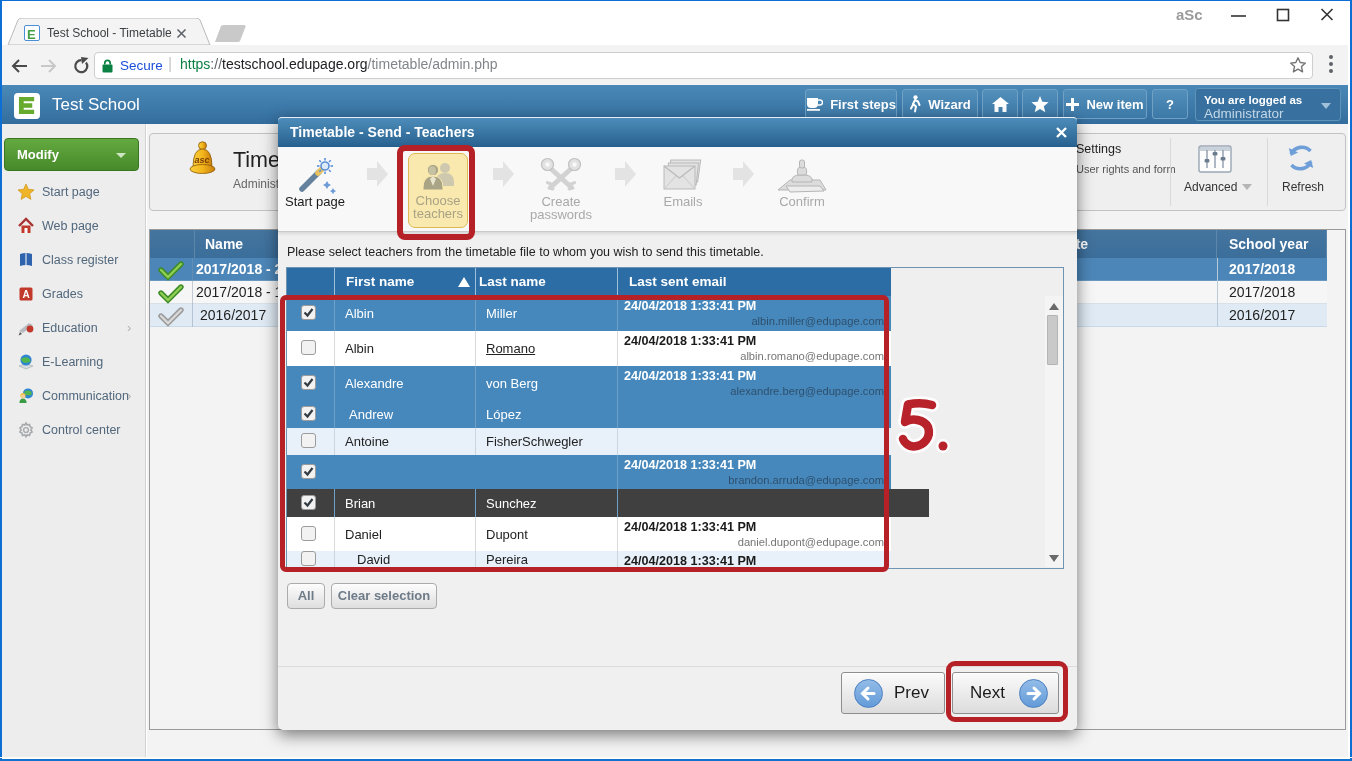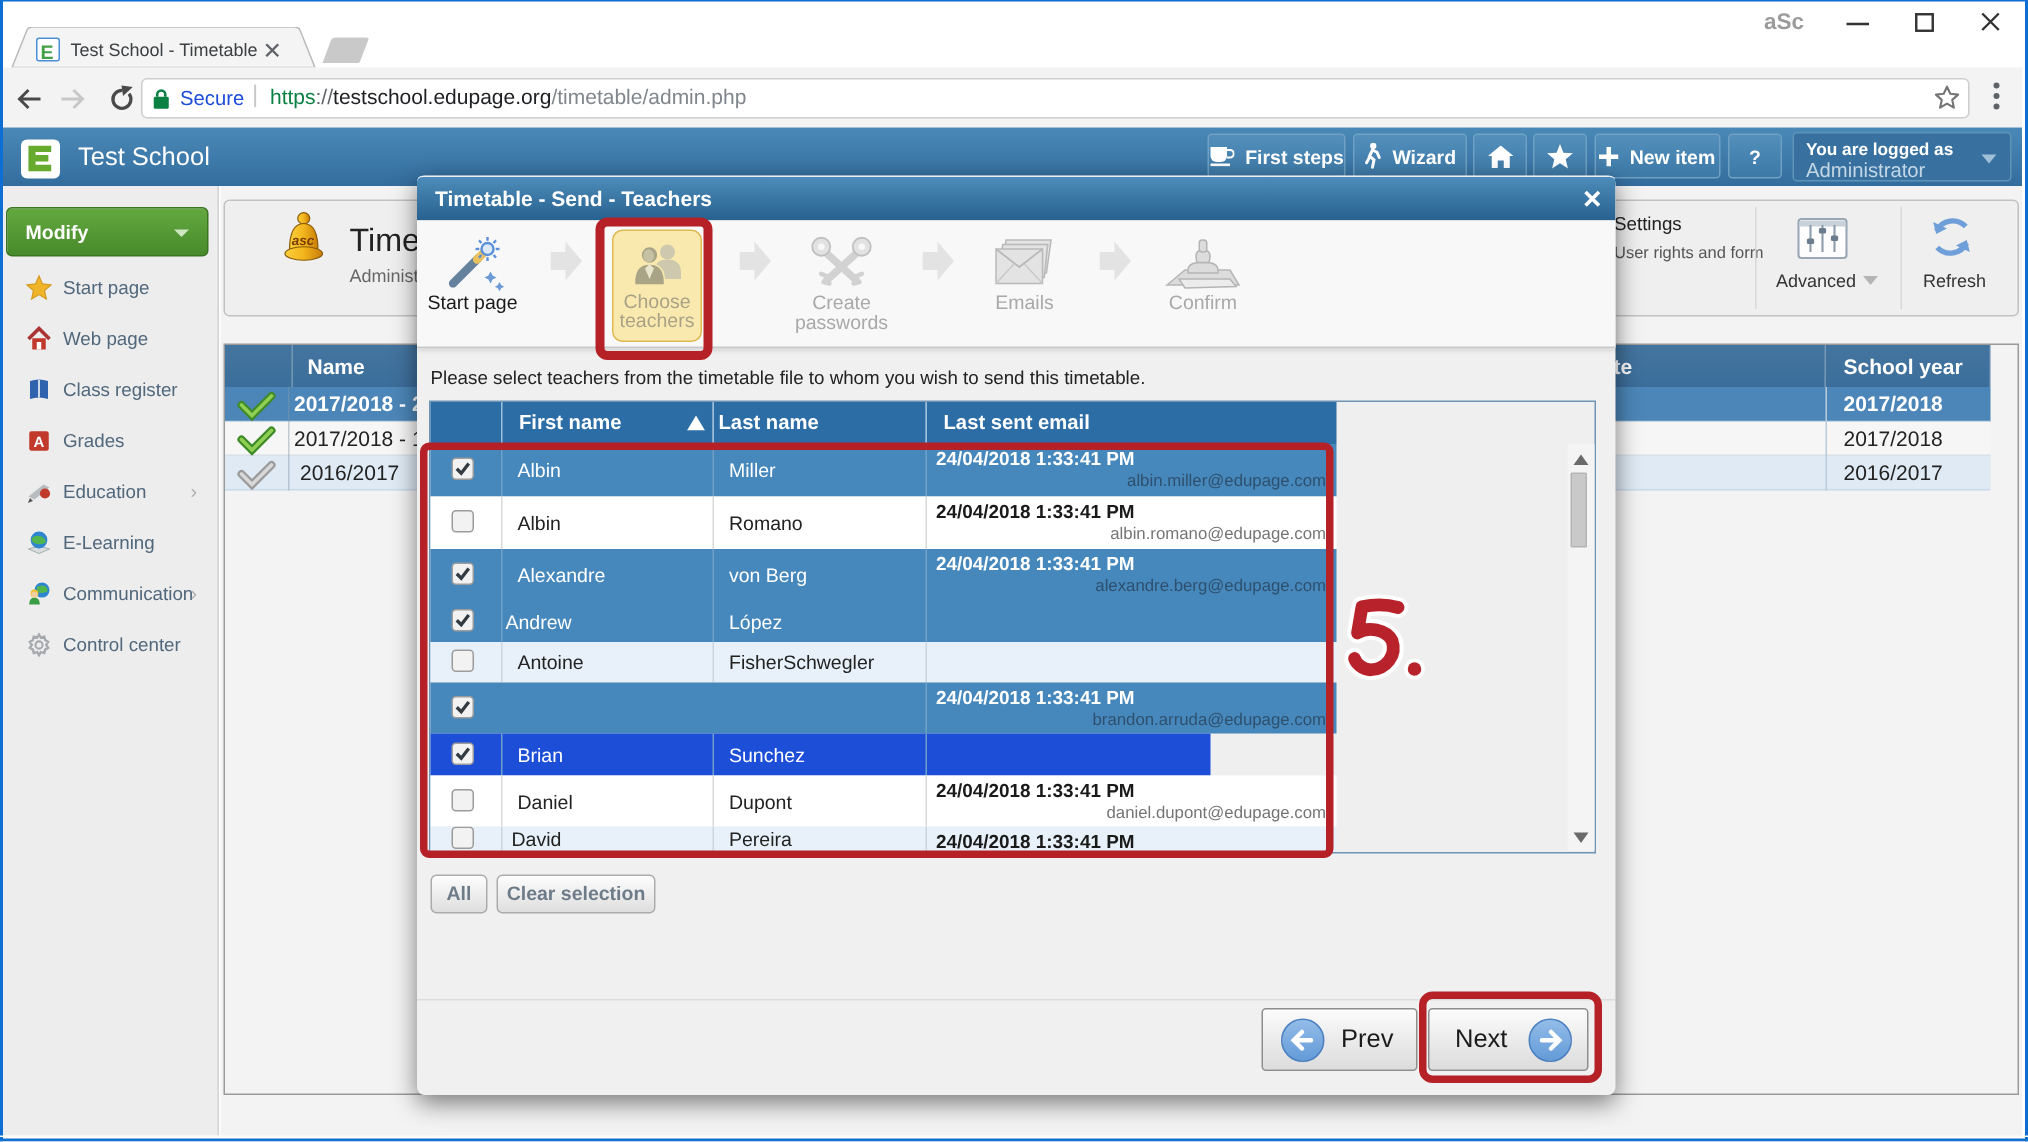--- a/index.html
+++ b/index.html
@@ -376,21 +376,21 @@
         <div style="position:absolute;left:47px;top:0;height:100%;width:141px;border-left:1px solid #6fa0c8;padding-left:10px;font-size:13px;color:#fff;display:flex;align-items:center;">Albin</div>
         <div style="position:absolute;left:188px;top:0;height:100%;width:142px;border-left:1px solid #6fa0c8;padding-left:10px;font-size:13px;color:#fff;display:flex;align-items:center;">Miller</div>
         <div style="position:absolute;left:330px;top:0;height:100%;width:274px;border-left:1px solid #6fa0c8;">
           <div style="position:absolute;left:6px;top:3px;font-size:12.6px;font-weight:bold;color:#fff;white-space:nowrap;">24/04/2018 1:33:41 PM</div>
           <div style="position:absolute;right:7px;top:19px;font-size:11.2px;color:rgba(35,55,75,.7);white-space:nowrap;">albin.miller@edupage.com</div>
         </div>
       </div>
       <div style="position:absolute;left:287px;top:331px;width:604px;height:35px;background:#fff;overflow:hidden;">
         <div style="position:absolute;left:14px;top:9px;width:15px;height:15px;background:#f2f2f2;border:1px solid #9c9c9c;border-radius:3px;"></div>
         <div style="position:absolute;left:47px;top:0;height:100%;width:141px;border-left:1px solid #d9d9d9;padding-left:10px;font-size:13px;color:#222;display:flex;align-items:center;">Albin</div>
-        <div style="position:absolute;left:188px;top:0;height:100%;width:142px;border-left:1px solid #d9d9d9;padding-left:10px;font-size:13px;color:#222;display:flex;align-items:center;">Romano</div>
+        <div style="position:absolute;left:188px;top:0;height:100%;width:142px;border-left:1px solid #d9d9d9;padding-left:10px;font-size:13px;color:#222;display:flex;align-items:center;text-decoration:underline;">Romano</div>
         <div style="position:absolute;left:330px;top:0;height:100%;width:274px;border-left:1px solid #d9d9d9;">
           <div style="position:absolute;left:6px;top:3px;font-size:12.6px;font-weight:bold;color:#1a1a1a;white-space:nowrap;">24/04/2018 1:33:41 PM</div>
           <div style="position:absolute;right:7px;top:19px;font-size:11.2px;color:#757575;white-space:nowrap;">albin.romano@edupage.com</div>
         </div>
       </div>
       <div style="position:absolute;left:287px;top:366px;width:604px;height:34px;background:#4688bc;overflow:hidden;">
         <div style="position:absolute;left:14px;top:9px;width:15px;height:15px;background:#f2f2f2;border:1px solid #9c9c9c;border-radius:3px;">
           <svg width="13" height="13" viewBox="0 0 13 13" style="position:absolute;left:0px;top:0px;">
             <path d="M2.5 6.5 L5.5 9.5 L10.5 3" stroke="#333b42" stroke-width="2.2" fill="none"></path>
           </svg>
@@ -401,63 +401,63 @@
           <div style="position:absolute;left:6px;top:3px;font-size:12.6px;font-weight:bold;color:#fff;white-space:nowrap;">24/04/2018 1:33:41 PM</div>
           <div style="position:absolute;right:7px;top:19px;font-size:11.2px;color:rgba(35,55,75,.7);white-space:nowrap;">alexandre.berg@edupage.com</div>
         </div>
       </div>
       <div style="position:absolute;left:287px;top:400px;width:604px;height:28px;background:#4688bc;overflow:hidden;">
         <div style="position:absolute;left:14px;top:6px;width:15px;height:15px;background:#f2f2f2;border:1px solid #9c9c9c;border-radius:3px;">
           <svg width="13" height="13" viewBox="0 0 13 13" style="position:absolute;left:0px;top:0px;">
             <path d="M2.5 6.5 L5.5 9.5 L10.5 3" stroke="#333b42" stroke-width="2.2" fill="none"></path>
           </svg>
         </div>
-        <div style="position:absolute;left:47px;top:0;height:100%;width:141px;border-left:1px solid #6fa0c8;padding-left:2px;font-size:13px;color:#fff;display:flex;align-items:center;">Andrew</div>
+        <div style="position:absolute;left:47px;top:0;height:100%;width:141px;border-left:1px solid #6fa0c8;padding-left:14px;font-size:13px;color:#fff;display:flex;align-items:center;">Andrew</div>
         <div style="position:absolute;left:188px;top:0;height:100%;width:142px;border-left:1px solid #6fa0c8;padding-left:10px;font-size:13px;color:#fff;display:flex;align-items:center;">López</div>
         <div style="position:absolute;left:330px;top:0;height:100%;width:274px;border-left:1px solid #6fa0c8;"></div>
       </div>
       <div style="position:absolute;left:287px;top:428px;width:604px;height:27px;background:#e8f1fa;overflow:hidden;">
         <div style="position:absolute;left:14px;top:5px;width:15px;height:15px;background:#f2f2f2;border:1px solid #9c9c9c;border-radius:3px;"></div>
         <div style="position:absolute;left:47px;top:0;height:100%;width:141px;border-left:1px solid #c9d6e2;padding-left:10px;font-size:13px;color:#222;display:flex;align-items:center;">Antoine</div>
         <div style="position:absolute;left:188px;top:0;height:100%;width:142px;border-left:1px solid #c9d6e2;padding-left:10px;font-size:13px;color:#222;display:flex;align-items:center;">FisherSchwegler</div>
         <div style="position:absolute;left:330px;top:0;height:100%;width:274px;border-left:1px solid #c9d6e2;"></div>
       </div>
       <div style="position:absolute;left:287px;top:455px;width:604px;height:34px;background:#4688bc;overflow:hidden;">
         <div style="position:absolute;left:14px;top:9px;width:15px;height:15px;background:#f2f2f2;border:1px solid #9c9c9c;border-radius:3px;">
           <svg width="13" height="13" viewBox="0 0 13 13" style="position:absolute;left:0px;top:0px;">
             <path d="M2.5 6.5 L5.5 9.5 L10.5 3" stroke="#333b42" stroke-width="2.2" fill="none"></path>
           </svg>
         </div>
         <div style="position:absolute;left:330px;top:0;height:100%;width:274px;border-left:1px solid #6fa0c8;">
           <div style="position:absolute;left:6px;top:3px;font-size:12.6px;font-weight:bold;color:#fff;white-space:nowrap;">24/04/2018 1:33:41 PM</div>
           <div style="position:absolute;right:7px;top:19px;font-size:11.2px;color:rgba(35,55,75,.7);white-space:nowrap;">brandon.arruda@edupage.com</div>
         </div>
       </div>
-      <div style="position:absolute;left:287px;top:489px;width:520px;height:28px;background:#1d4ed8;overflow:hidden;">
+      <div style="position:absolute;left:287px;top:489px;width:642px;height:28px;background:#404040;overflow:hidden;">
         <div style="position:absolute;left:14px;top:6px;width:15px;height:15px;background:#f2f2f2;border:1px solid #9c9c9c;border-radius:3px;">
           <svg width="13" height="13" viewBox="0 0 13 13" style="position:absolute;left:0px;top:0px;">
             <path d="M2.5 6.5 L5.5 9.5 L10.5 3" stroke="#333b42" stroke-width="2.2" fill="none"></path>
           </svg>
         </div>
         <div style="position:absolute;left:47px;top:0;height:100%;width:141px;border-left:1px solid #6fa0c8;padding-left:10px;font-size:13px;color:#fff;display:flex;align-items:center;">Brian</div>
         <div style="position:absolute;left:188px;top:0;height:100%;width:142px;border-left:1px solid #6fa0c8;padding-left:10px;font-size:13px;color:#fff;display:flex;align-items:center;">Sunchez</div>
         <div style="position:absolute;left:330px;top:0;height:100%;width:274px;border-left:1px solid #6fa0c8;"></div>
       </div>
       <div style="position:absolute;left:287px;top:517px;width:604px;height:34px;background:#fff;overflow:hidden;">
         <div style="position:absolute;left:14px;top:9px;width:15px;height:15px;background:#f2f2f2;border:1px solid #9c9c9c;border-radius:3px;"></div>
         <div style="position:absolute;left:47px;top:0;height:100%;width:141px;border-left:1px solid #d9d9d9;padding-left:10px;font-size:13px;color:#222;display:flex;align-items:center;">Daniel</div>
         <div style="position:absolute;left:188px;top:0;height:100%;width:142px;border-left:1px solid #d9d9d9;padding-left:10px;font-size:13px;color:#222;display:flex;align-items:center;">Dupont</div>
         <div style="position:absolute;left:330px;top:0;height:100%;width:274px;border-left:1px solid #d9d9d9;">
           <div style="position:absolute;left:6px;top:3px;font-size:12.6px;font-weight:bold;color:#1a1a1a;white-space:nowrap;">24/04/2018 1:33:41 PM</div>
           <div style="position:absolute;right:7px;top:19px;font-size:11.2px;color:#757575;white-space:nowrap;">daniel.dupont@edupage.com</div>
         </div>
       </div>
       <div style="position:absolute;left:287px;top:551px;width:604px;height:17px;background:#e8f1fa;overflow:hidden;">
         <div style="position:absolute;left:14px;top:0px;width:15px;height:15px;background:#f2f2f2;border:1px solid #9c9c9c;border-radius:3px;"></div>
-        <div style="position:absolute;left:47px;top:0;height:100%;width:141px;border-left:1px solid #c9d6e2;padding-left:6px;font-size:13px;color:#222;display:flex;align-items:center;">David</div>
+        <div style="position:absolute;left:47px;top:0;height:100%;width:141px;border-left:1px solid #c9d6e2;padding-left:22px;font-size:13px;color:#222;display:flex;align-items:center;">David</div>
         <div style="position:absolute;left:188px;top:0;height:100%;width:142px;border-left:1px solid #c9d6e2;padding-left:10px;font-size:13px;color:#222;display:flex;align-items:center;">Pereira</div>
         <div style="position:absolute;left:330px;top:0;height:100%;width:274px;border-left:1px solid #c9d6e2;">
           <div style="position:absolute;left:6px;top:3px;font-size:12.6px;font-weight:bold;color:#1a1a1a;white-space:nowrap;">24/04/2018 1:33:41 PM</div>
         </div>
       </div>
     </div>
 
 <div class="abs" style="left:1045px;top:296px;width:18px;height:271px;background:#f4f4f4;"></div>
 <div class="abs" style="left:1049px;top:303px;width:0;height:0;border-left:5px solid transparent;border-right:5px solid transparent;border-bottom:7px solid #6a6a6a;"></div>
 <div class="abs" style="left:1047px;top:315px;width:11px;height:50px;background:#c9c9c9;border:1px solid #b4b4b4;border-radius:1px;"></div>

